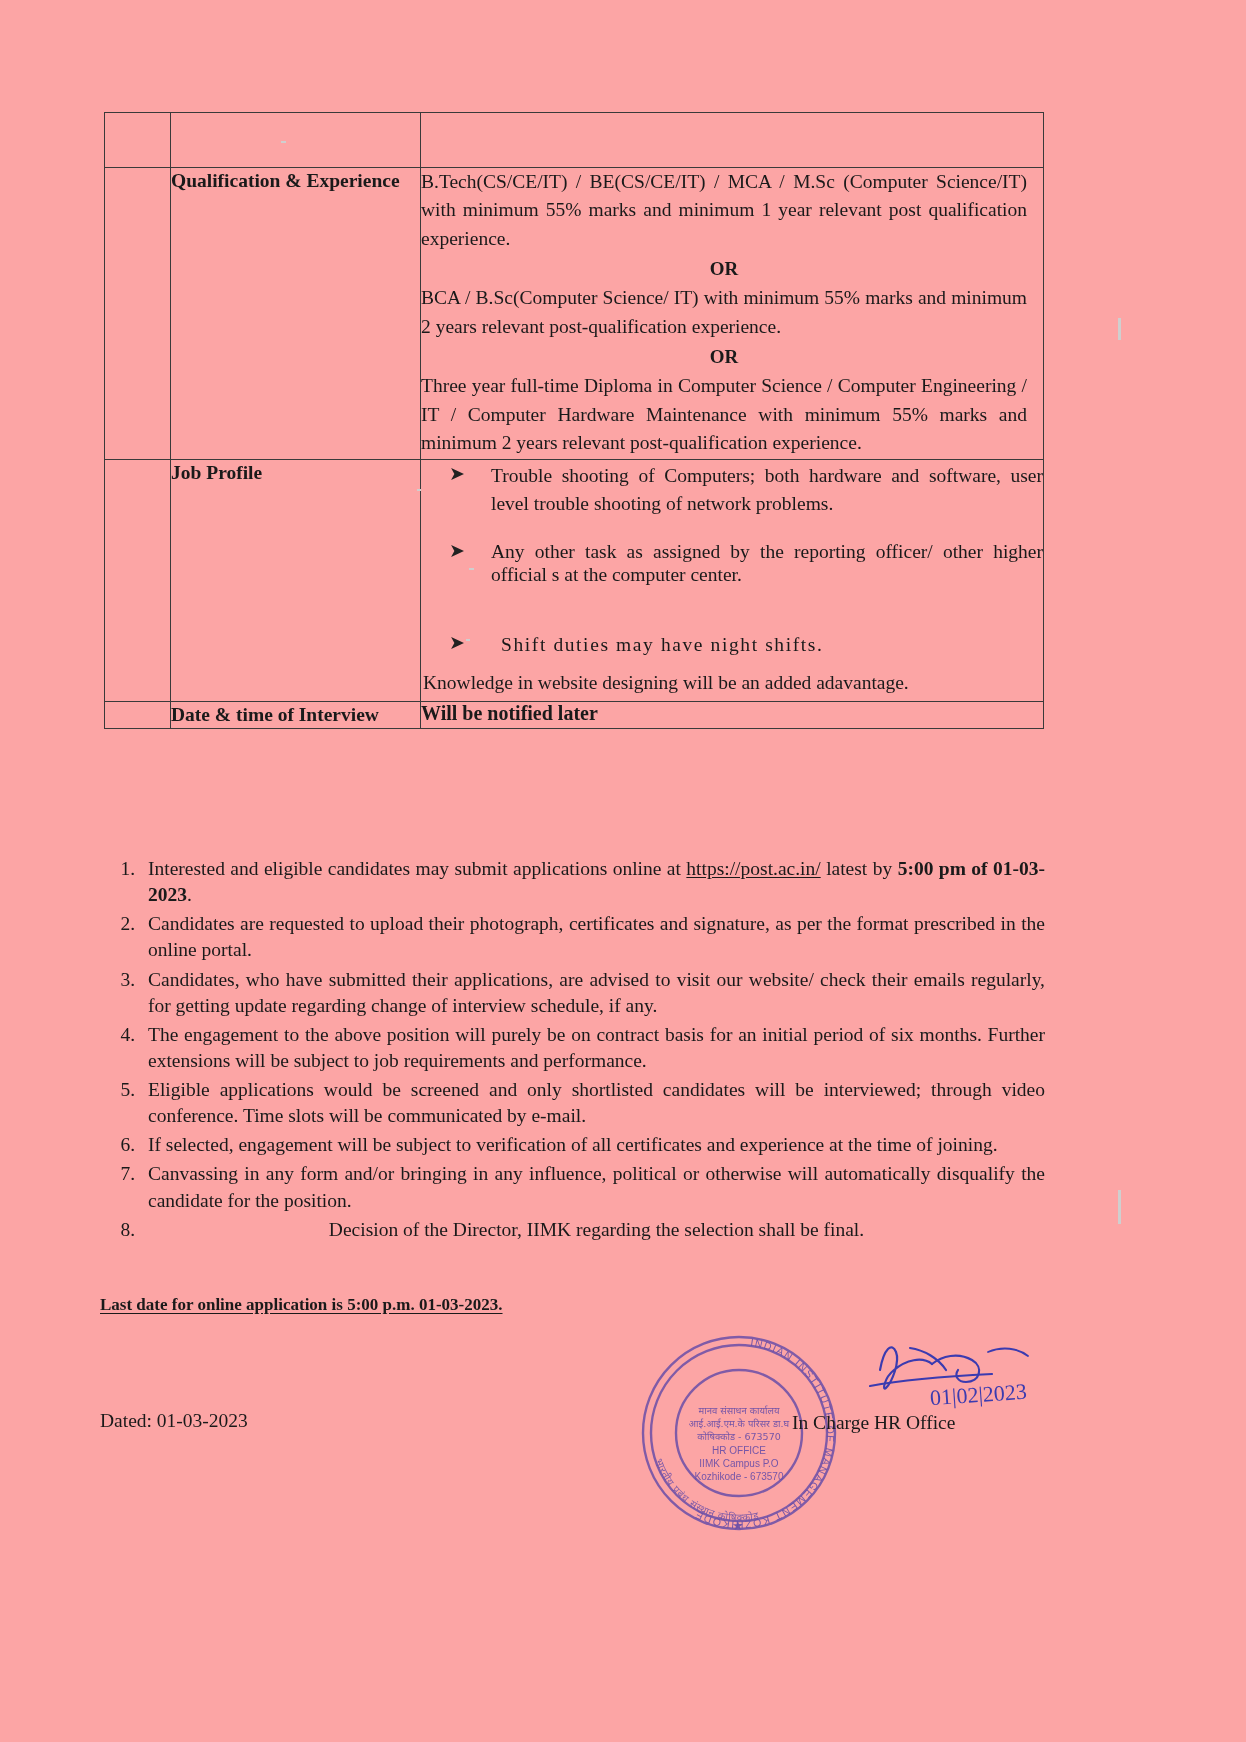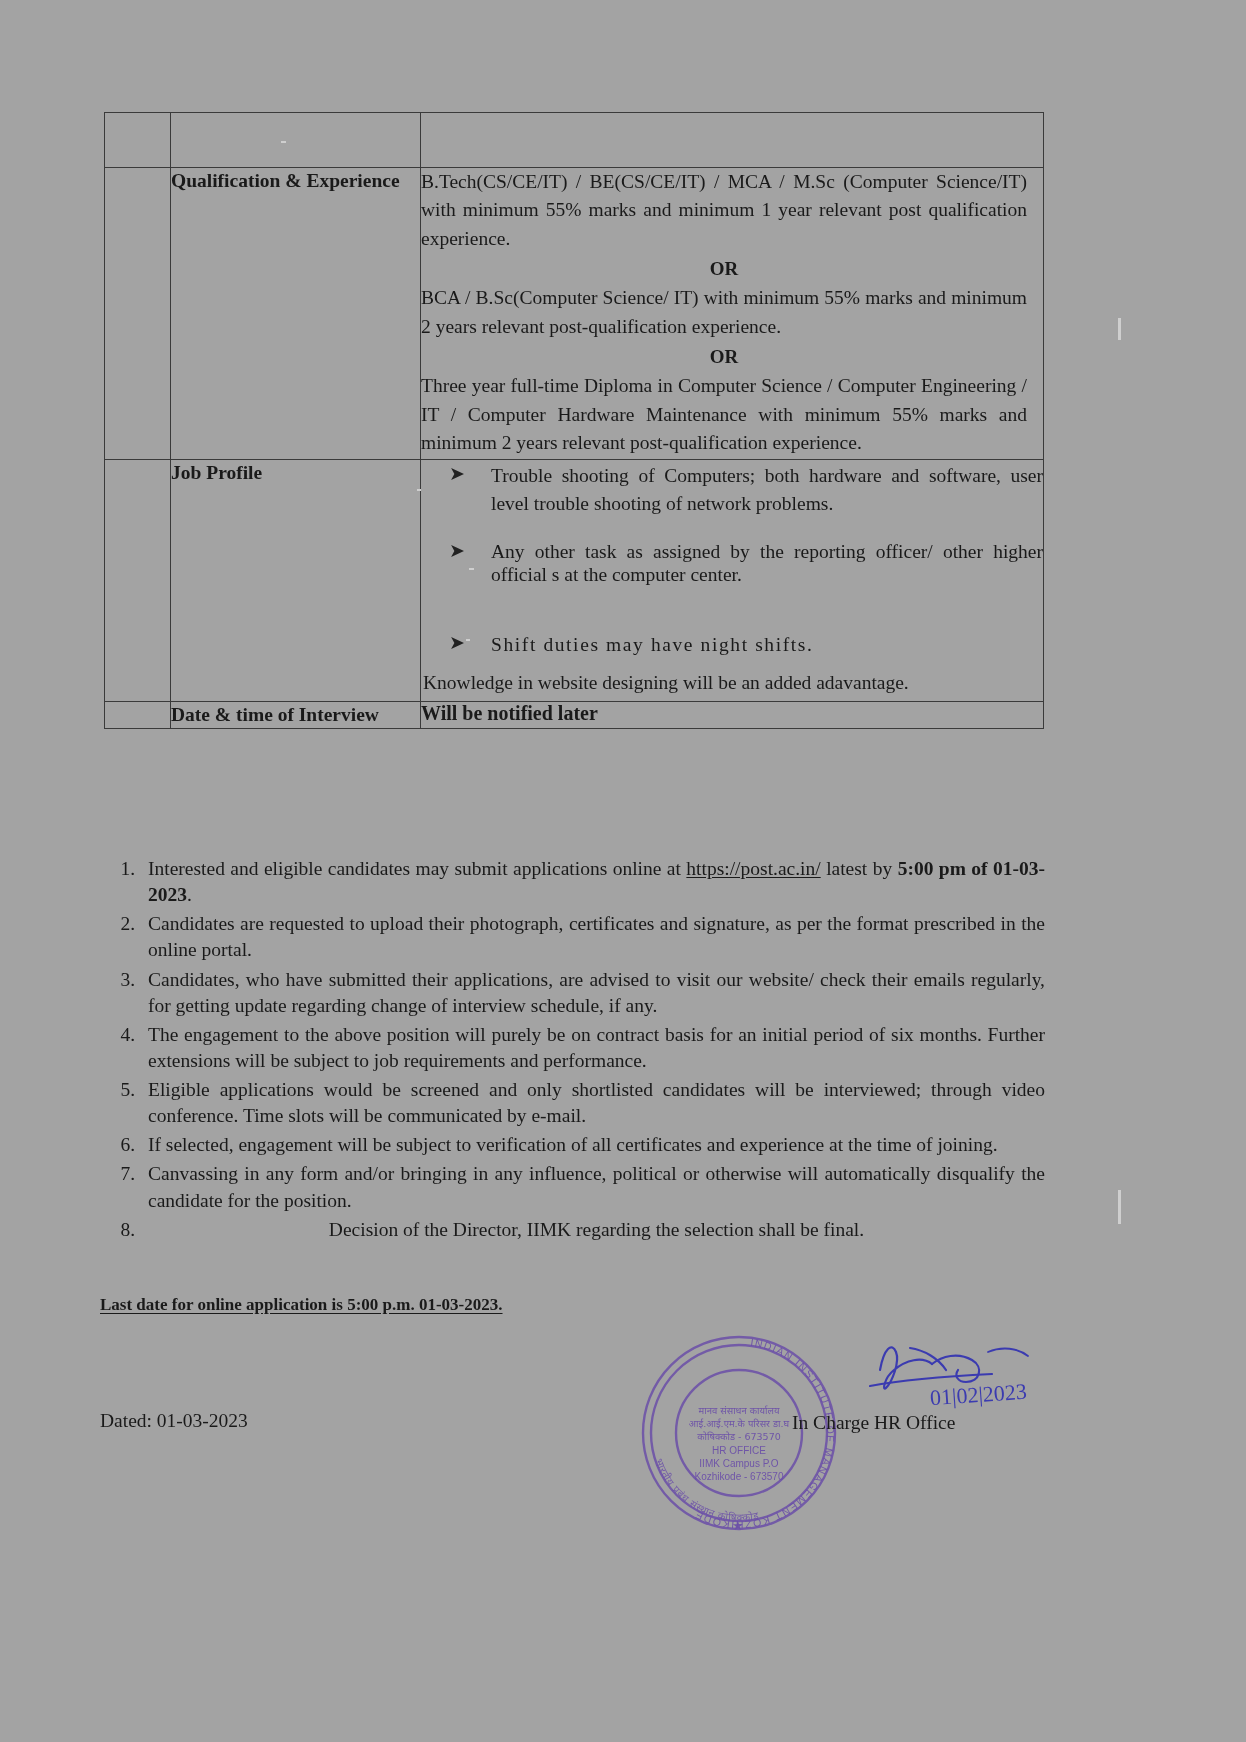--- a/index.html
+++ b/index.html
@@ -13,21 +13,21 @@
     position: relative;
     font-family: "Liberation Serif", "DejaVu Serif", serif;
     color: #1a1a1a;
     overflow: hidden;
   }
 
   
   .page {
     position: absolute;
     inset: 0;
-    background: #a3a3a3;
+    background: #fca5a5;
   }
 
   
   .tbl-wrap {
     position: absolute;
     left: 104px;
     top: 112px;
     width: 940px;
   }
   table.main {
@@ -83,21 +83,21 @@
   }
   ul.jp li .arrow {
     position: absolute;
     left: 0;
     top: -1px;
     font-size: 19px;
     color: #222;
   }
   ul.jp li.tight { line-height: 1.22; }
   ul.jp li.spaced-more { margin-bottom: 44px; }
-  .spaced-letters { letter-spacing: 1.6px; }
+  .spaced-letters { letter-spacing: 1.6px; margin-left: 10px; }
   .note-line {
     margin: 2px 0 4px 2px;
     font-size: 19.5px;
   }
 
   .dt-label { font-weight: bold; font-size: 19.5px; line-height: 1.35; padding: 10px 10px 10px 14px; }
   .dt-value { font-weight: bold; font-size: 20px; padding: 18px 14px 14px 16px; }
 
   
   .gen-wrap {

